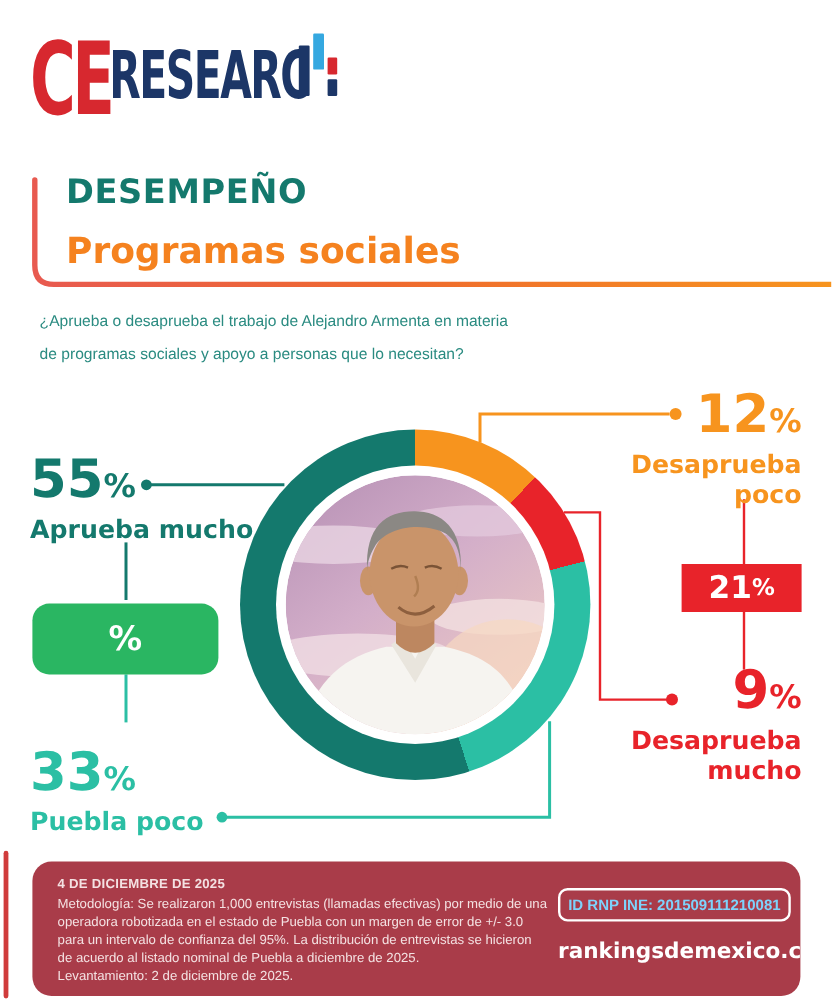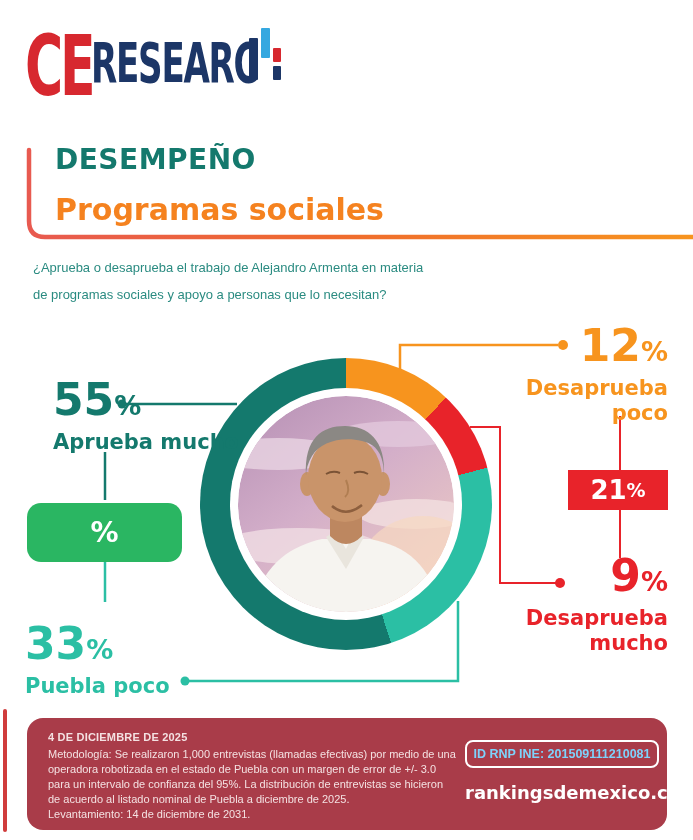--- a/index.html
+++ b/index.html
@@ -46,21 +46,21 @@
   .overlay{position:absolute;left:0;top:0;width:693px;height:840px;z-index:4;pointer-events:none;}
 
   
   .co{position:absolute;z-index:5;}
   .pct-num{font-weight:800;line-height:40px;}
   .pct-num .n{font-size:44px;}
   .pct-num .s{font-size:27px;}
   .co-label{font-weight:800;font-size:21px;line-height:25px;white-space:pre-line;}
   .co-left{text-align:left;}
   .co-right{text-align:right;}
-  .teal-t{color:var(--teal);margin-left:28px;}
+  .teal-t{color:var(--teal);}
   .turq-t{color:var(--turquoise);}
   .orange-t{color:var(--orange);}
   .red-t{color:var(--red);}
 
   .badge-green{position:absolute;left:27px;top:503px;width:155px;height:59px;border-radius:14px;
                background:var(--green);color:#fff;display:flex;align-items:center;justify-content:center;
                font-weight:800;z-index:5;}
   .badge-green .n{font-size:44px;}
   .badge-green .s{font-size:28px;}
   .badge-red{position:absolute;left:568px;top:470px;width:100px;height:40px;border-radius:0;
@@ -203,18 +203,18 @@
 mucho</div>
   </div>
 
   <div class="footer-edge"></div>
   <div class="footer">
     <div class="footer-date">4 DE DICIEMBRE DE 2025</div>
     <div class="footer-meth">Metodología: Se realizaron 1,000 entrevistas (llamadas efectivas) por medio de una
 operadora robotizada en el estado de Puebla con un margen de error de +/- 3.0
 para un intervalo de confianza del 95%. La distribución de entrevistas se hicieron
 de acuerdo al listado nominal de Puebla a diciembre de 2025.</div>
-    <div class="footer-lev">Levantamiento: 14 de diciembre de 2031.</div>
+    <div class="footer-lev">Levantamiento: 2 de diciembre de 2025.</div>
     <div class="footer-id">ID RNP INE: 201509111210081</div>
     <a class="footer-site">rankingsdemexico.com</a>
   </div>
 
 </div>
 
 </body></html>

